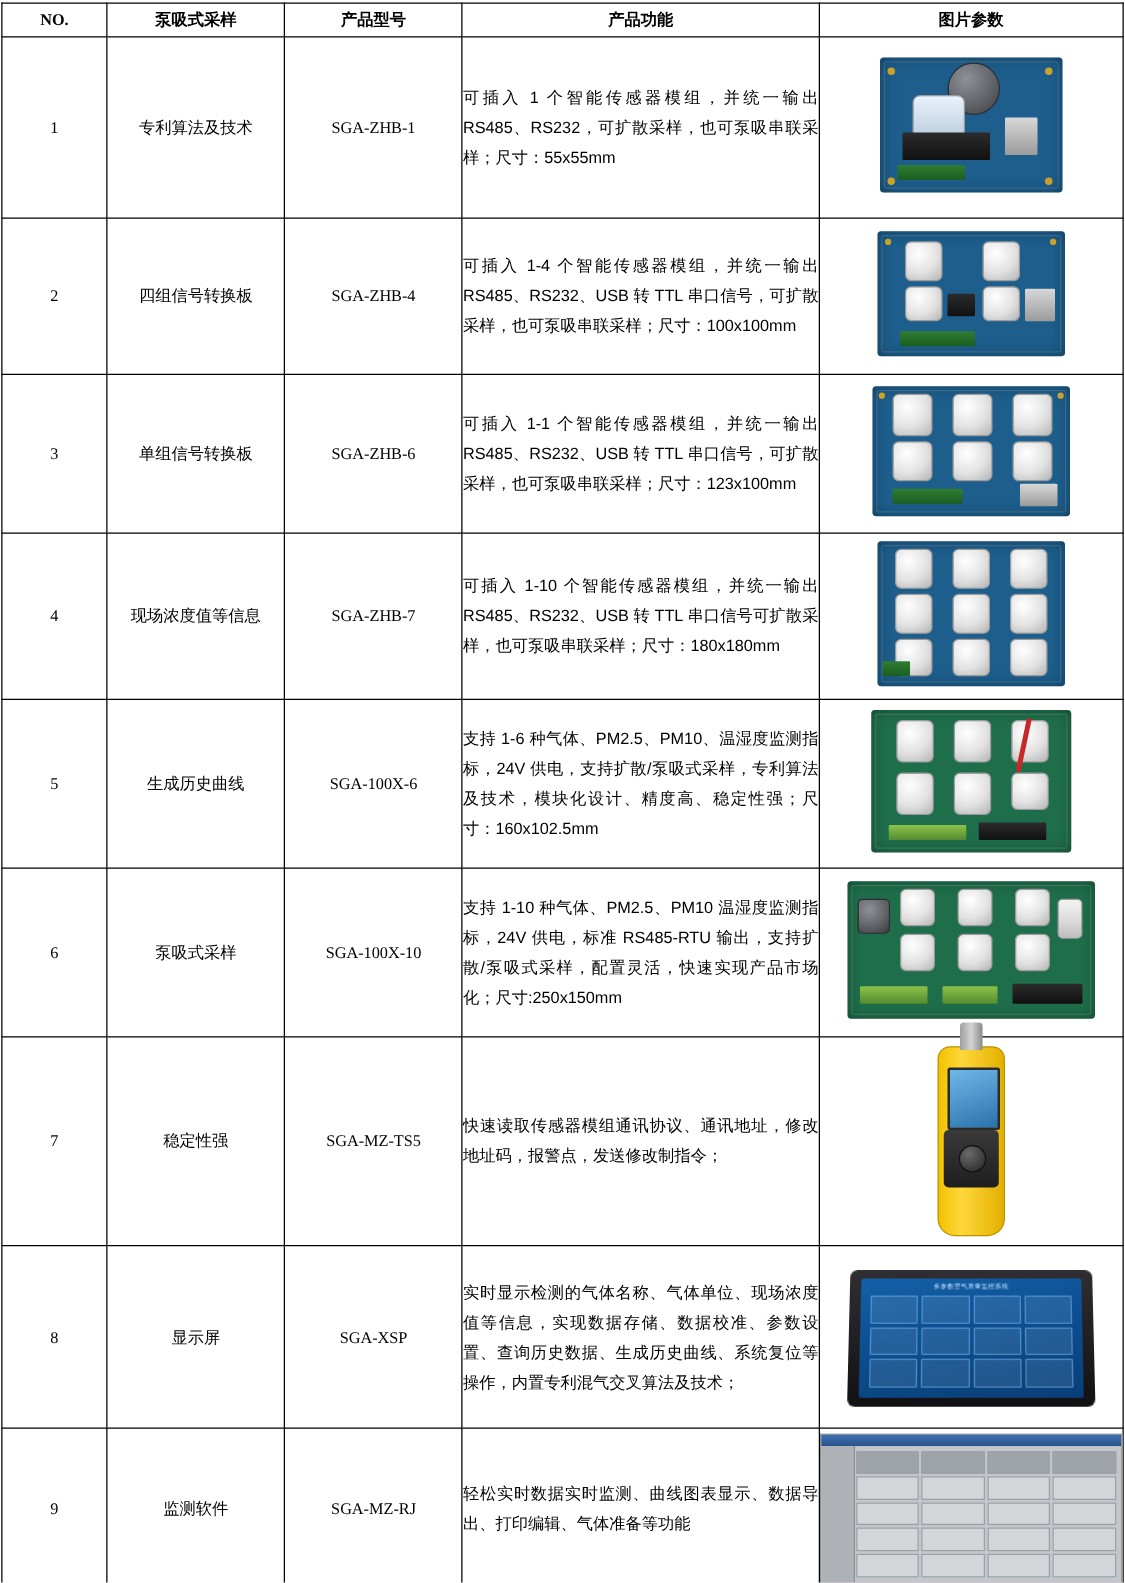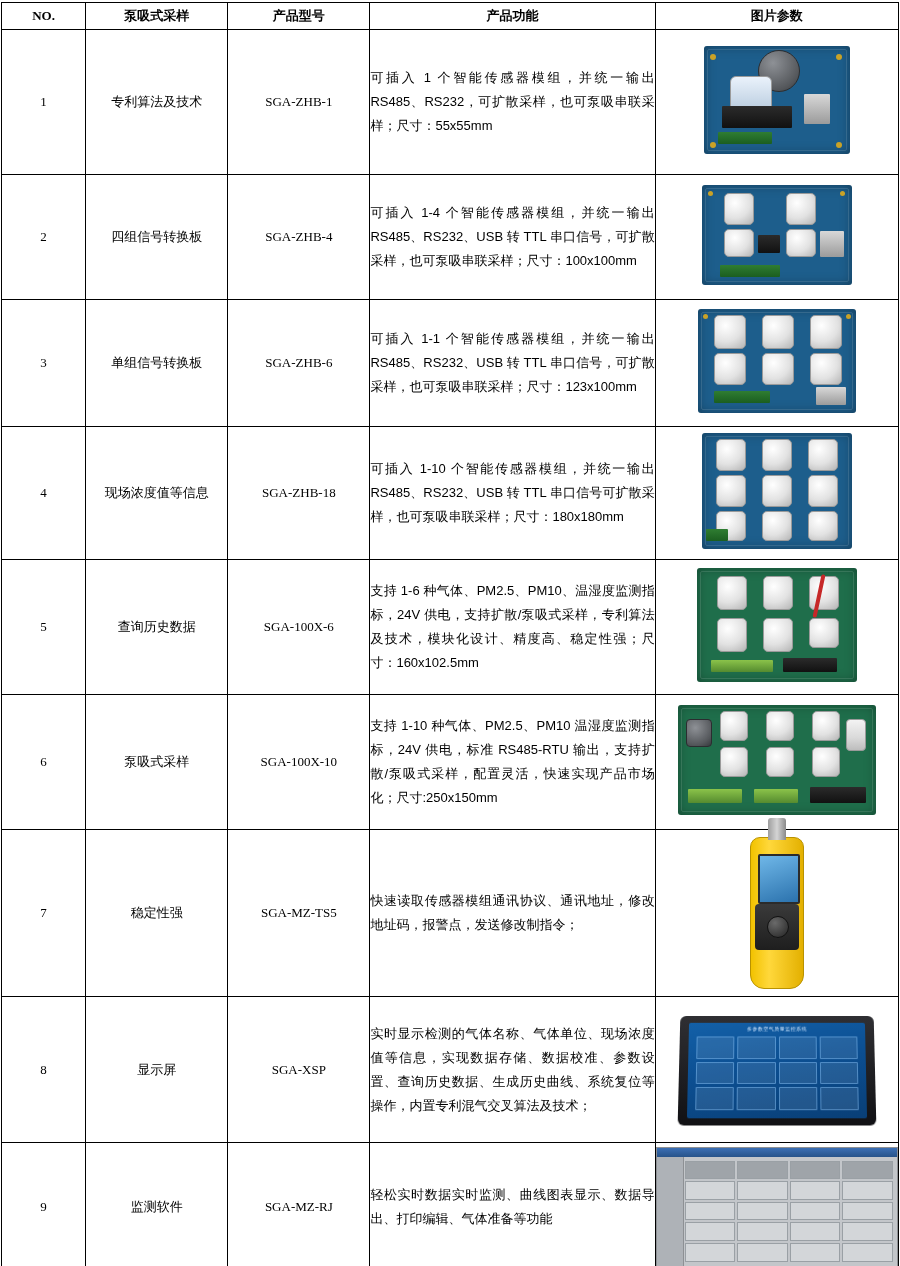--- a/index.html
+++ b/index.html
@@ -301,41 +301,41 @@
             <div class="conn green" style="left:16px;top:82px;width:56px;height:12px;"></div>
             <div class="pad" style="left:5px;top:5px;width:5px;height:5px;"></div>
             <div class="pad" style="left:148px;top:5px;width:5px;height:5px;"></div>
           </div>
         </td>
       </tr>
 
       <tr style="height:133px;">
         <td class="no-cell">4</td>
         <td class="name-cell">现场浓度值等信息</td>
-        <td class="model-cell">SGA-ZHB-18</td>
+        <td class="model-cell">SGA-ZHB-7</td>
         <td class="func-cell">可插入 1-10 个智能传感器模组，并统一输出 RS485、RS232、USB 转 TTL 串口信号可扩散采样，也可泵吸串联采样；尺寸：180x180mm</td>
         <td class="img-cell">
           <div class="thumb pcb" style="width:150px;height:116px;">
             <div class="sensor" style="left:14px;top:6px;width:28px;height:30px;border-radius:5px;"></div>
             <div class="sensor" style="left:60px;top:6px;width:28px;height:30px;border-radius:5px;"></div>
             <div class="sensor" style="left:106px;top:6px;width:28px;height:30px;border-radius:5px;"></div>
             <div class="sensor" style="left:14px;top:42px;width:28px;height:30px;border-radius:5px;"></div>
             <div class="sensor" style="left:60px;top:42px;width:28px;height:30px;border-radius:5px;"></div>
             <div class="sensor" style="left:106px;top:42px;width:28px;height:30px;border-radius:5px;"></div>
             <div class="sensor" style="left:14px;top:78px;width:28px;height:28px;border-radius:5px;"></div>
             <div class="sensor" style="left:60px;top:78px;width:28px;height:28px;border-radius:5px;"></div>
             <div class="sensor" style="left:106px;top:78px;width:28px;height:28px;border-radius:5px;"></div>
             <div class="conn green" style="left:4px;top:96px;width:22px;height:12px;"></div>
           </div>
         </td>
       </tr>
 
       <tr style="height:135px;">
         <td class="no-cell">5</td>
-        <td class="name-cell">查询历史数据</td>
+        <td class="name-cell">生成历史曲线</td>
         <td class="model-cell">SGA-100X-6</td>
         <td class="func-cell">支持 1-6 种气体、PM2.5、PM10、温湿度监测指标，24V 供电，支持扩散/泵吸式采样，专利算法及技术，模块化设计、精度高、稳定性强；尺寸：160x102.5mm</td>
         <td class="img-cell">
           <div class="thumb pcb green" style="width:160px;height:114px;">
             <div class="sensor" style="left:20px;top:8px;width:28px;height:32px;border-radius:5px;"></div>
             <div class="sensor" style="left:66px;top:8px;width:28px;height:32px;border-radius:5px;"></div>
             <div class="sensor" style="left:112px;top:8px;width:28px;height:32px;border-radius:5px;"></div>
             <div class="sensor" style="left:20px;top:50px;width:28px;height:32px;border-radius:5px;"></div>
             <div class="sensor" style="left:66px;top:50px;width:28px;height:32px;border-radius:5px;"></div>
             <div class="sensor" style="left:112px;top:50px;width:28px;height:28px;border-radius:5px;"></div>

